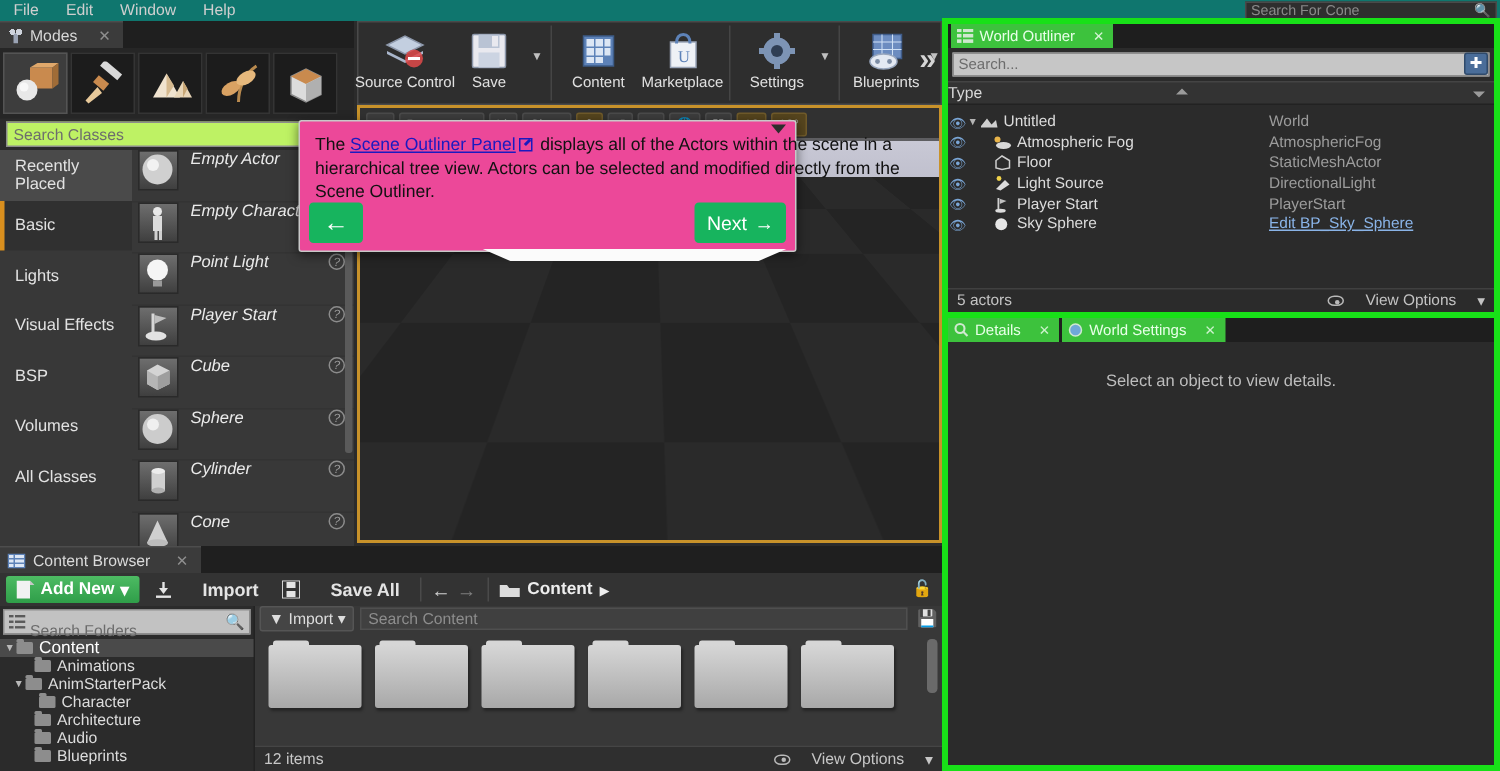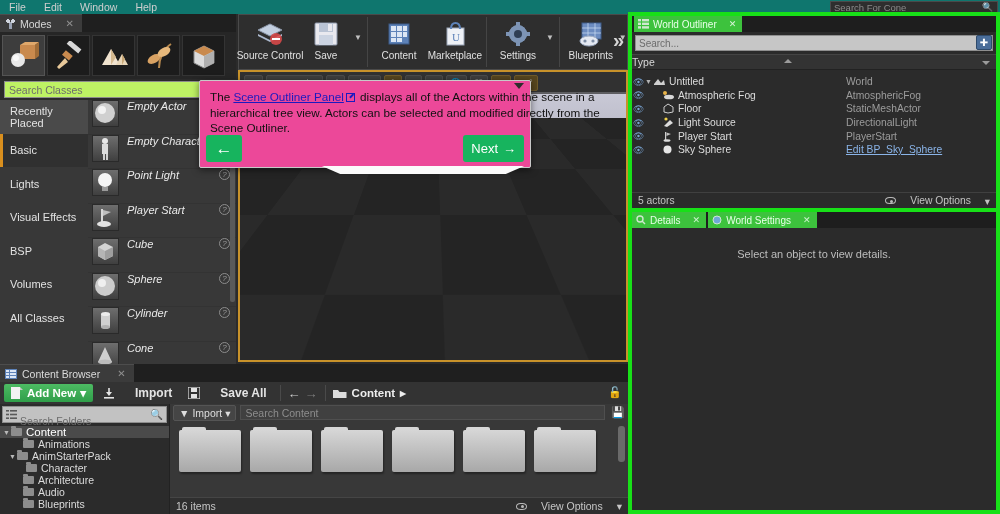--- a/index.html
+++ b/index.html
@@ -1026,21 +1026,21 @@
             </div>
           <div class="tile-folder">
               <div class="tf-tab"></div>
               <div class="tf-back"></div>
             </div>
         </div>
         <div class="cb-scroll"></div>
       </div>
 
       <div class="cb-status">
-        <span>16 items</span>
+        <span>12 items</span>
         <span class="spacer"></span>
         <span class="vo">
           <span class="eye-glyph"></span>
           <span>View Options</span>
           <span>▾</span>
         </span>
       </div>
     </div>
   </div>
 

